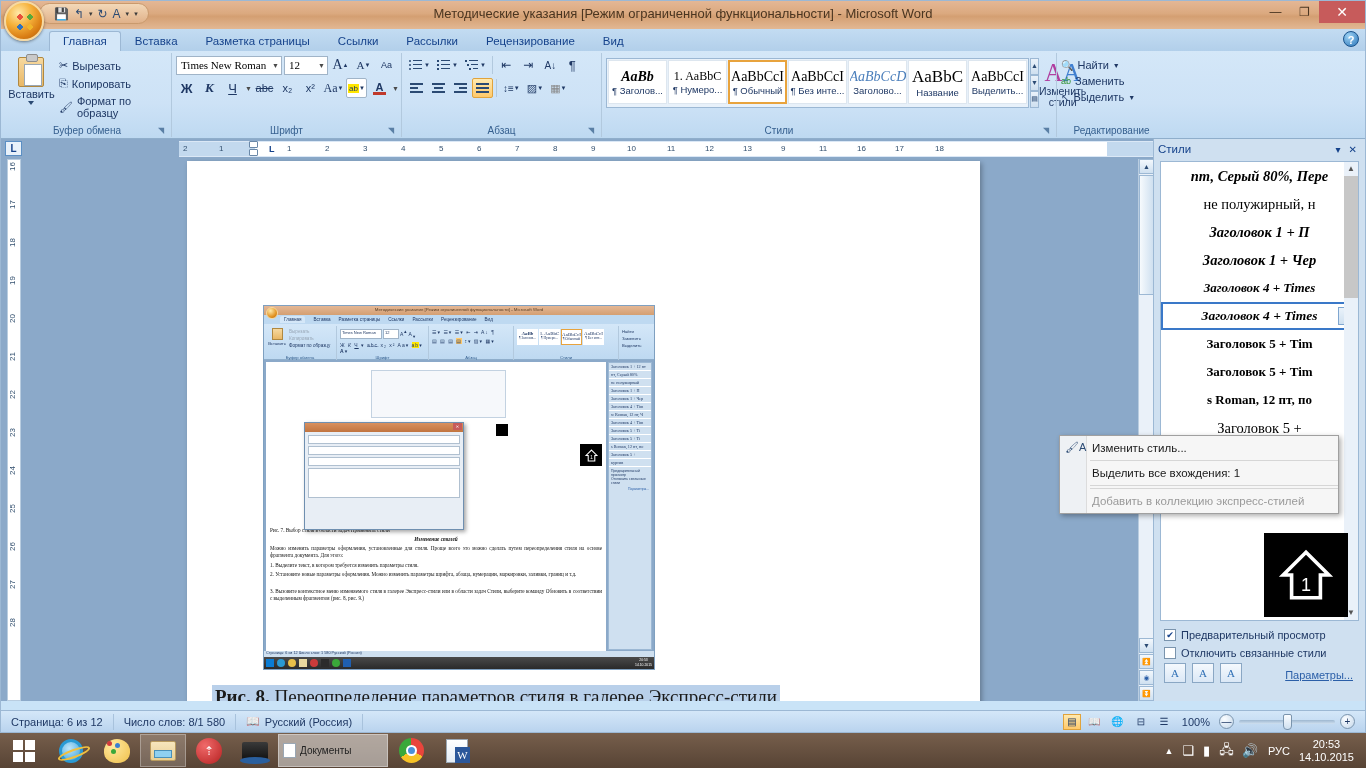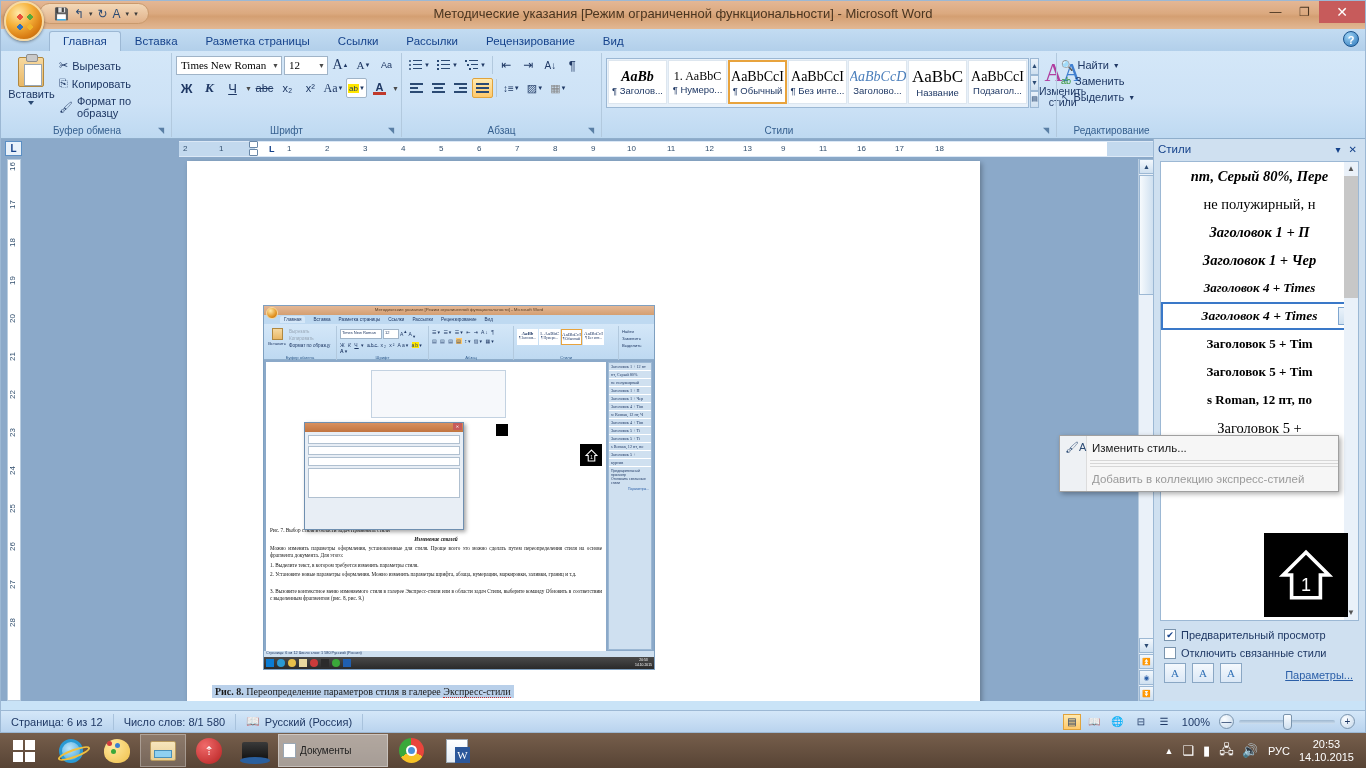--- a/index.html
+++ b/index.html
@@ -134,21 +134,21 @@
     background: #dbe8f6; }
   .hr-in { position: absolute; left: 0; top: 1px; height: 14px; width: 100%;
     background: #fff; }
   .hr-mg { position: absolute; top: 1px; height: 14px; background: #c3d9ee; }
   .htick { position: absolute; top: 1px; font-size: 8px; color: #33506f; line-height: 14px; }
 
   .page { position: absolute; background: #fff; box-shadow: 2px 2px 5px rgba(0,0,0,.28); }
   .pg1 { left: 186px; top: 22px; width: 793px; height: 610px; }
 
   .caption { position: absolute; left: 211px; top: 546px; background: #b9d0ea;
-    font-family: "Liberation Serif", serif; font-size: 10px; color: #1a1a1a;
+    font-family: "Liberation Serif", serif; font-size: 19px; color: #1a1a1a;
     padding: 1px 3px; white-space: nowrap; }
   .caption b { font-weight: bold; }
   .caption .ul { border-bottom: 1px dotted #c03030; }
 
   
   .shot { position: absolute; left: 262px; top: 166px; width: 392px; height: 365px;
     background: #c9e3f7; border: 1px solid #7fa0c0; overflow: hidden; font-size: 4.6px;
     color: #1f3864; }
   .sh-title { height: 9px; background: linear-gradient(#e4b795,#d49f72); position: relative; }
   .sh-title .t { position:absolute; left:50%; transform:translateX(-50%); top:1px;
@@ -500,21 +500,21 @@
           <div class="sitem">
             <div class="sprev" style="font-style:italic;color:#4a7ebb">AaBbCcD</div>
             <div class="sname">Заголово...</div>
           </div>
           <div class="sitem">
             <div class="sprev" style="font-size:17px">AaBbC</div>
             <div class="sname">Название</div>
           </div>
           <div class="sitem">
             <div class="sprev">AaBbCcI</div>
-            <div class="sname">Подзагол...</div>
+            <div class="sname">Выделить...</div>
           </div>
         </div>
         <div class="gal-scroll">
           <div class="gs">▲</div>
           <div class="gs">▼</div>
           <div class="gs">▤</div>
         </div>
         <div class="chg-styles">
           <div class="aa-icon"><span class="p">A</span><span class="b">A</span></div>
           <div class="t">Изменить стили</div>
@@ -797,20 +797,21 @@
         </svg>
     </div>
   </div>
 
   <div class="ctx">
     <div class="ctx-i">
       <span class="ctx-ico">🖌A</span>
       <span>Изменить стиль...</span>
     </div>
     <div class="ctx-sep"></div>
+    <div class="ctx-i">Выделить все вхождения: 1</div>
     <div class="ctx-sep"></div>
     <div class="ctx-sep"></div>
     <div class="ctx-i dis">Добавить в коллекцию экспресс-стилей</div>
   </div>
 
   <div class="status">
     <div class="st-i">Страница: 6 из 12</div>
     <div class="st-i">Число слов: 8/1 580</div>
     <div class="st-i">
       <span style="font-size:11px">📖</span>

